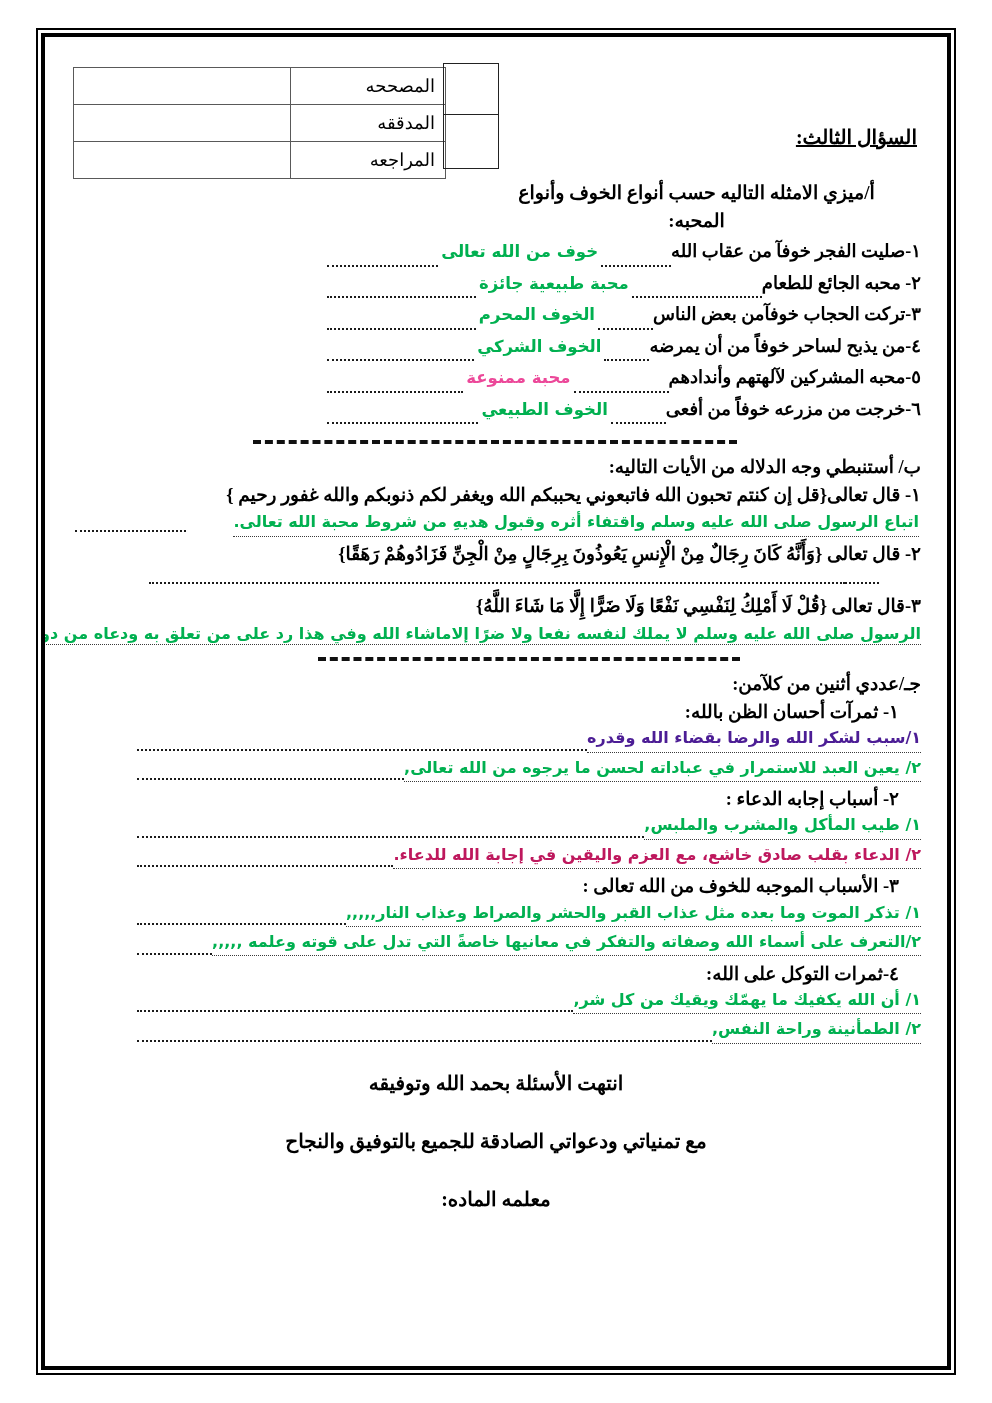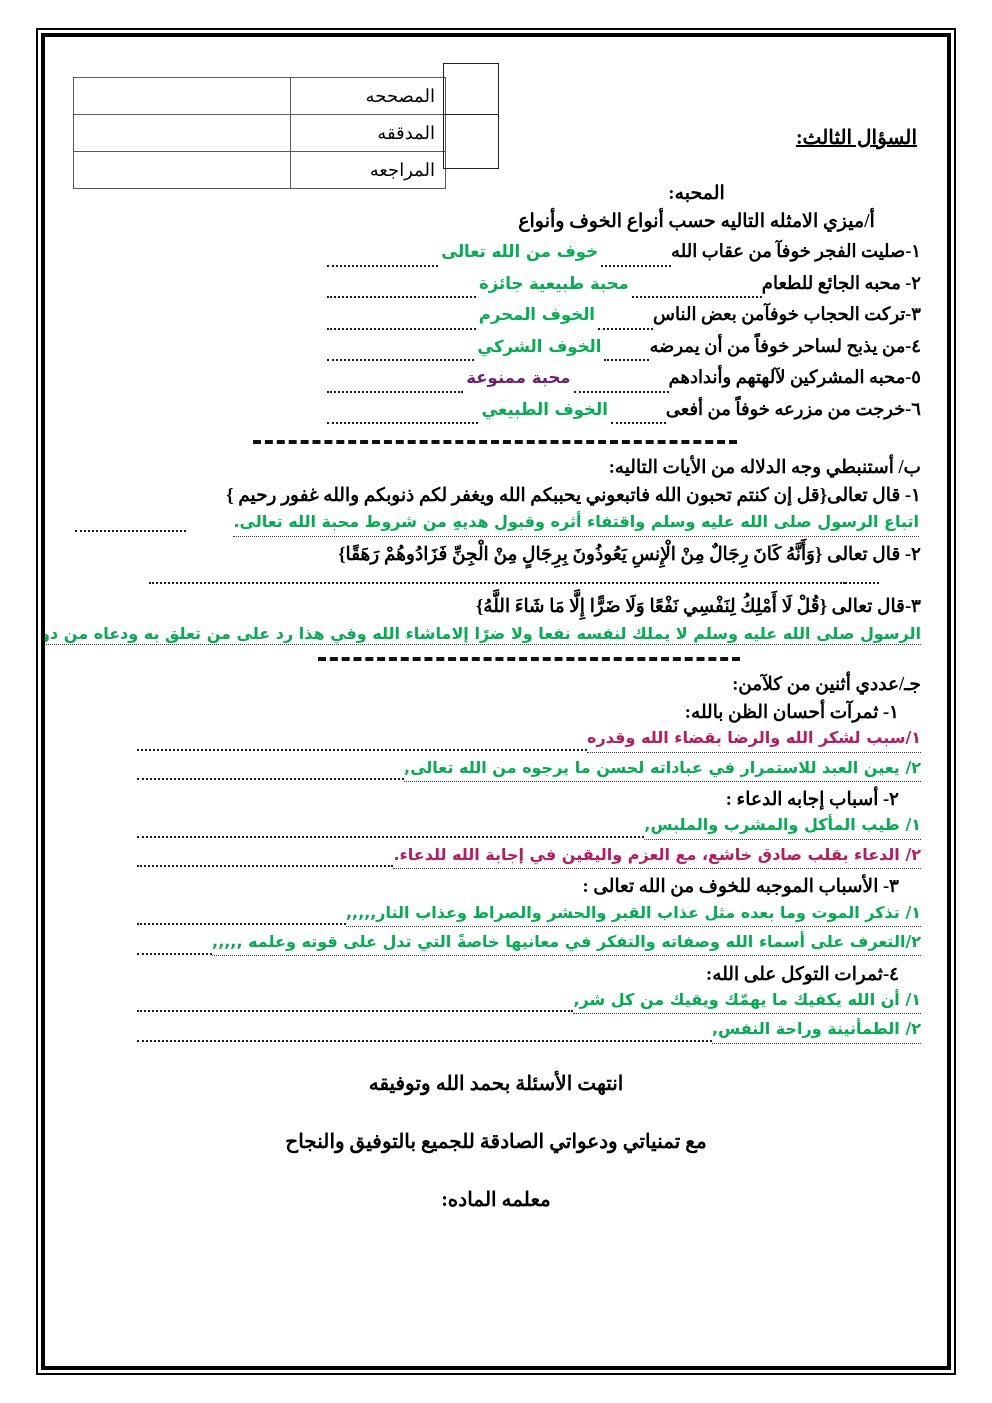--- a/index.html
+++ b/index.html
@@ -2,21 +2,21 @@
 <html lang="ar"><head>
 <meta charset="utf-8">
 <style>
   html,body{margin:0;padding:0;background:#ffffff;}
   body{width:992px;height:1403px;position:relative;font-family:"Liberation Serif",serif;color:#000;}
   .frame-outer{position:absolute;left:36px;top:28px;width:920px;height:1347px;border:2px solid #000;padding:3px;box-sizing:border-box;}
   .frame-inner{width:100%;height:100%;border:4px solid #000;box-sizing:border-box;padding:16px 26px;direction:rtl;overflow:hidden;}
 
   
   .top-area{position:relative;height:122px;direction:ltr;}
-  table.grading{position:absolute;left:2px;top:24px;border-collapse:collapse;}
+  table.grading{position:absolute;left:2px;top:14px;border-collapse:collapse;}
   table.grading td{border:1px solid #595959;height:34px;}
   td.gr-val{width:214px;}
   td.gr-lbl{width:140px;text-align:right;padding:0 10px 0 4px;font-size:18px;direction:rtl;}
   .mark-box{position:absolute;left:372px;top:10px;width:54px;height:104px;border:1.5px solid #222;}
   .mark-cell-top{height:50px;border-bottom:1.5px solid #222;}
   .question-header{position:absolute;right:4px;top:72px;direction:rtl;font-weight:bold;font-size:20px;text-decoration:underline;}
 
   .intro{width:445px;margin:4px 2px 6px auto;text-align:center;font-size:19px;font-weight:bold;line-height:1.45;}
 
   
@@ -78,22 +78,22 @@
         </tr>
       </tbody>
         </table>
       <div class="mark-box">
         <div class="mark-cell-top"></div>
       </div>
       <div class="question-header">السؤال الثالث:</div>
     </div>
 
     <div class="intro">
+      <div>أ/ميزي الامثله التاليه حسب أنواع الخوف وأنواع</div>
       <div>المحبه:</div>
-      <div>أ/ميزي الامثله التاليه حسب أنواع الخوف وأنواع</div>
     </div>
 
     <div>
       <div class="qa-row">
         <span class="q">١-صليت الفجر خوفآ من عقاب الله</span>
         <span class="leader mid"></span>
         <span class="ans" style="color: rgb(0, 176, 80); text-align: center;">خوف من الله تعالى</span>
         <span class="leader fill"></span>
       </div>
       <div class="qa-row">
@@ -110,21 +110,21 @@
       </div>
       <div class="qa-row">
         <span class="q">٤-من يذبح لساحر خوفاً من أن يمرضه</span>
         <span class="leader mid"></span>
         <span class="ans" style="color: rgb(0, 176, 80);">الخوف الشركي</span>
         <span class="leader fill"></span>
       </div>
       <div class="qa-row">
         <span class="q">٥-محبه المشركين لآلهتهم وأندادهم</span>
         <span class="leader mid"></span>
-        <span class="ans" style="color: #701a75;">محبة ممنوعة</span>
+        <span class="ans" style="color: #ec4899;">محبة ممنوعة</span>
         <span class="leader fill"></span>
       </div>
       <div class="qa-row">
         <span class="q">٦-خرجت من مزرعه خوفاً من أفعى </span>
         <span class="leader mid"></span>
         <span class="ans" style="color: rgb(0, 176, 80);">الخوف الطبيعي</span>
         <span class="leader fill"></span>
       </div>
     </div>
 
@@ -148,21 +148,21 @@
       </div>
     </div>
 
     <div class="sep2"></div>
 
     <div class="sec">
       <div>جـ/عددي أثنين من كلآمن:</div>
 
       <div class="c-title">١- ثمرآت أحسان الظن بالله:</div>
       <div class="c-ans-row">
-        <span class="g-ans under-dots" style="color: #be185d; text-align: right;">١/سبب لشكر الله والرضا بقضاء الله وقدره</span>
+        <span class="g-ans under-dots" style="color: #4c1d95; text-align: right;">١/سبب لشكر الله والرضا بقضاء الله وقدره</span>
         <span class="leader fill"></span>
       </div>
       <div class="c-ans-row">
         <span class="g-ans under-dots" style="color: rgb(0, 176, 80);">٢/ يعين العبد للاستمرار في عباداته لحسن ما يرجوه من الله تعالى,</span>
         <span class="leader fill"></span>
       </div>
 
       <div class="c-title">٢- أسباب إجابه الدعاء :</div>
       <div class="c-ans-row">
         <span class="g-ans under-dots" style="color: rgb(0, 176, 80);">١/ طيب المأكل والمشرب والملبس,</span>

